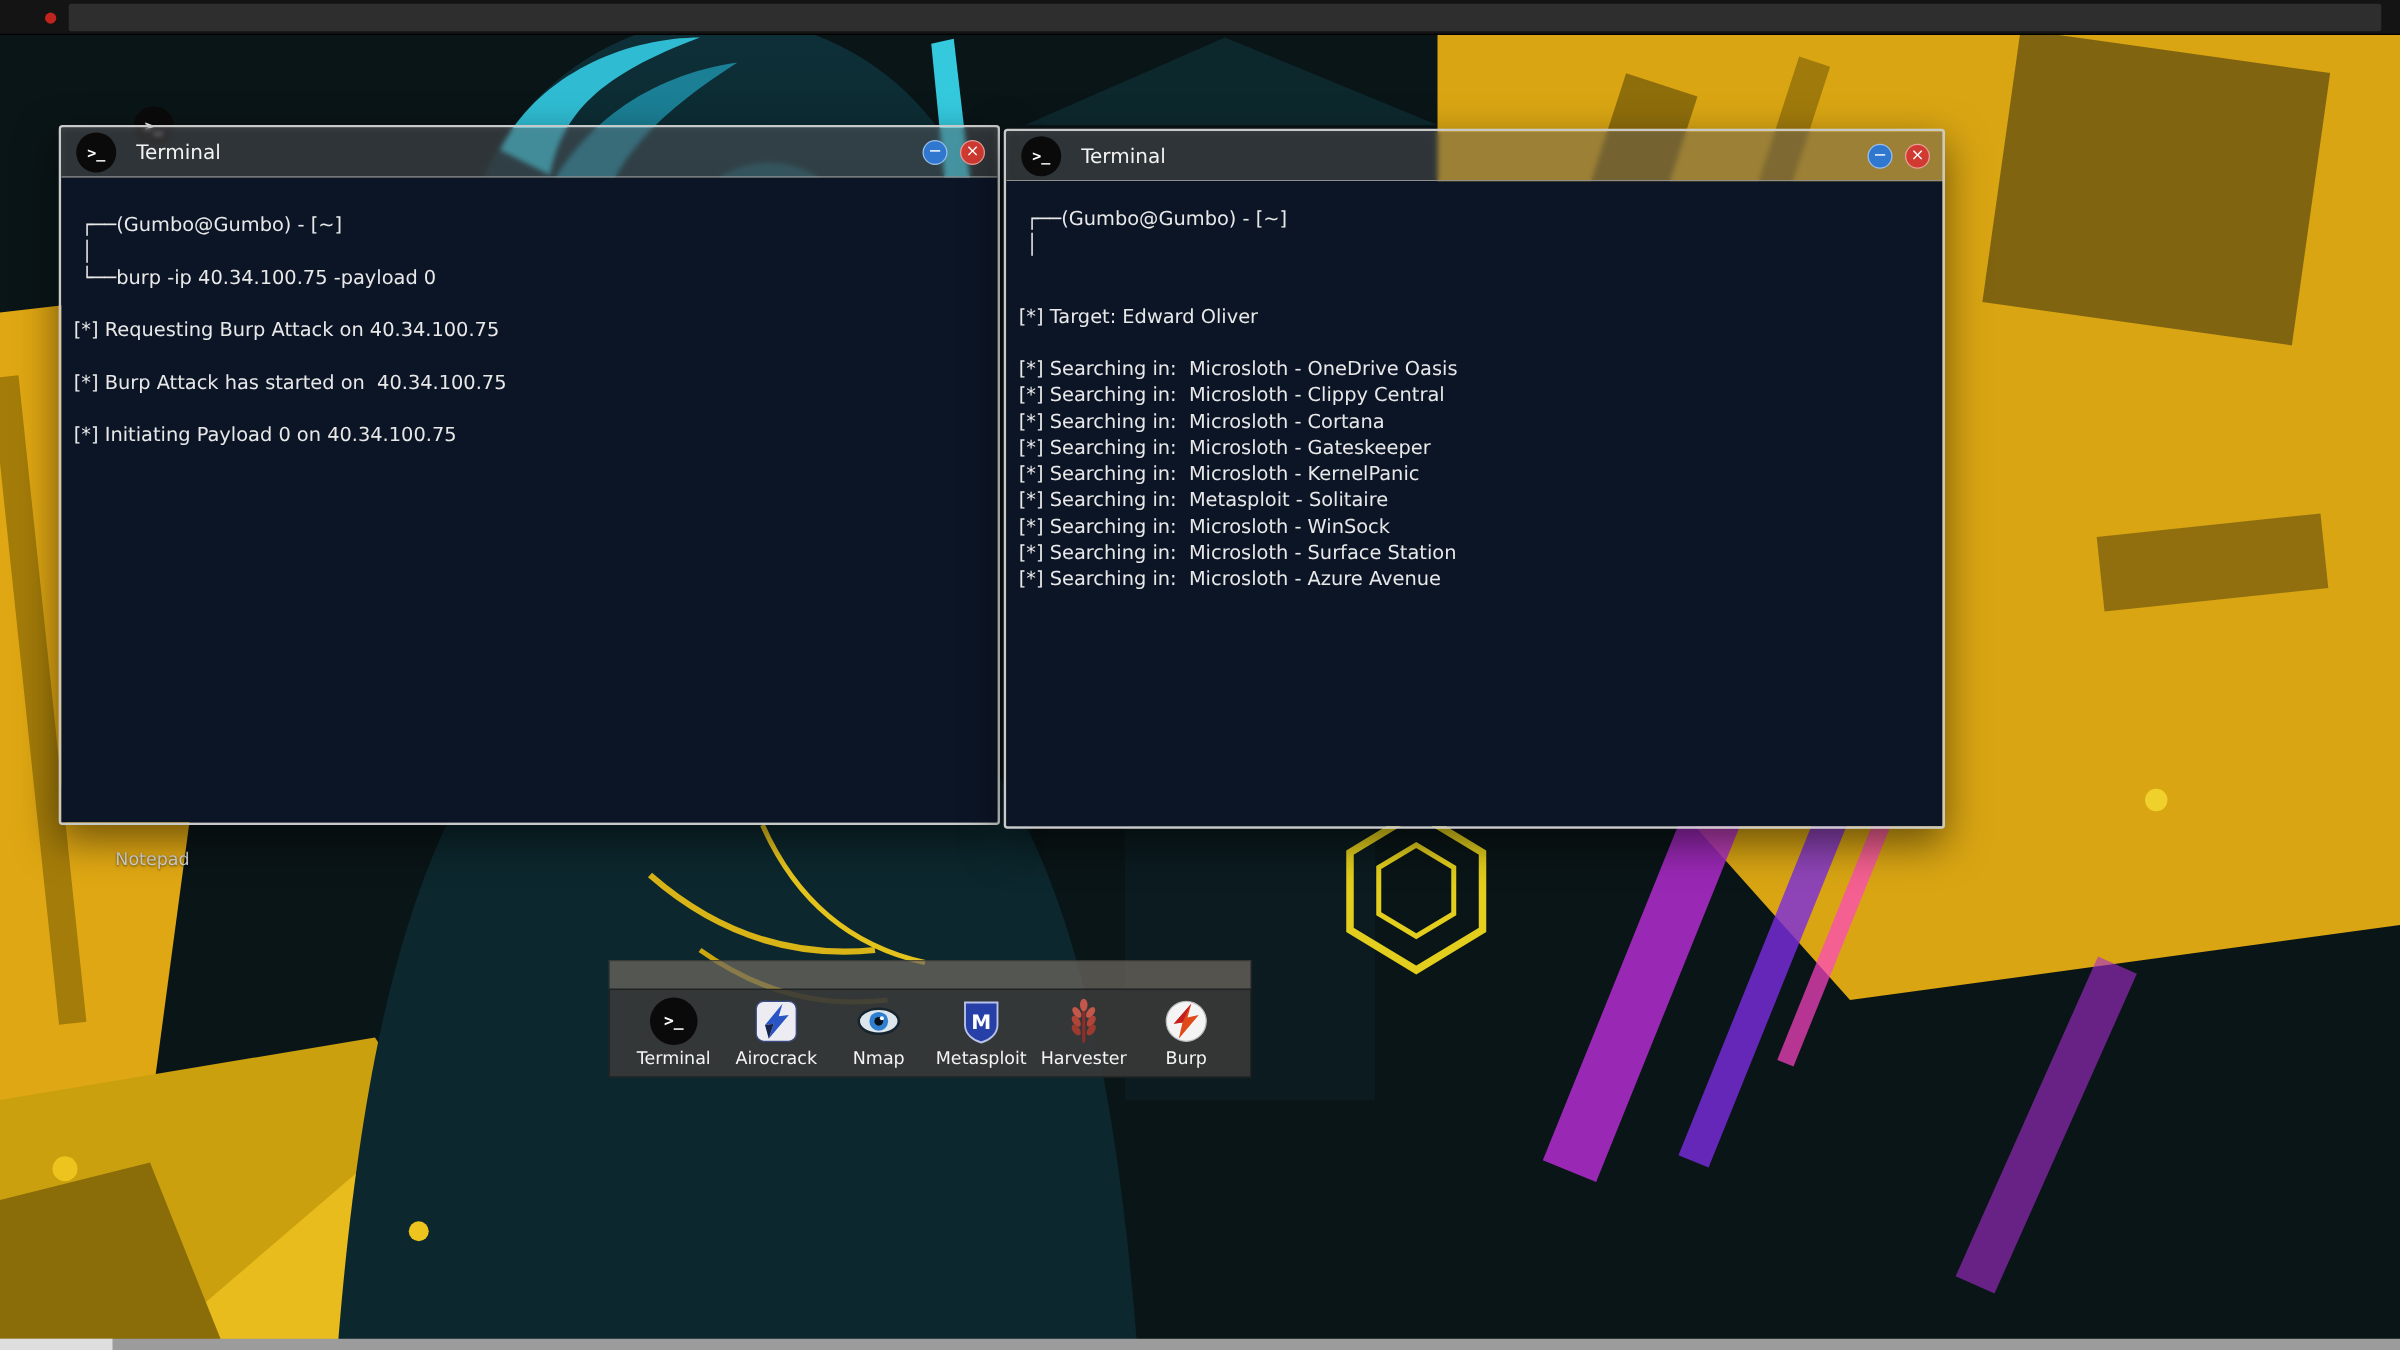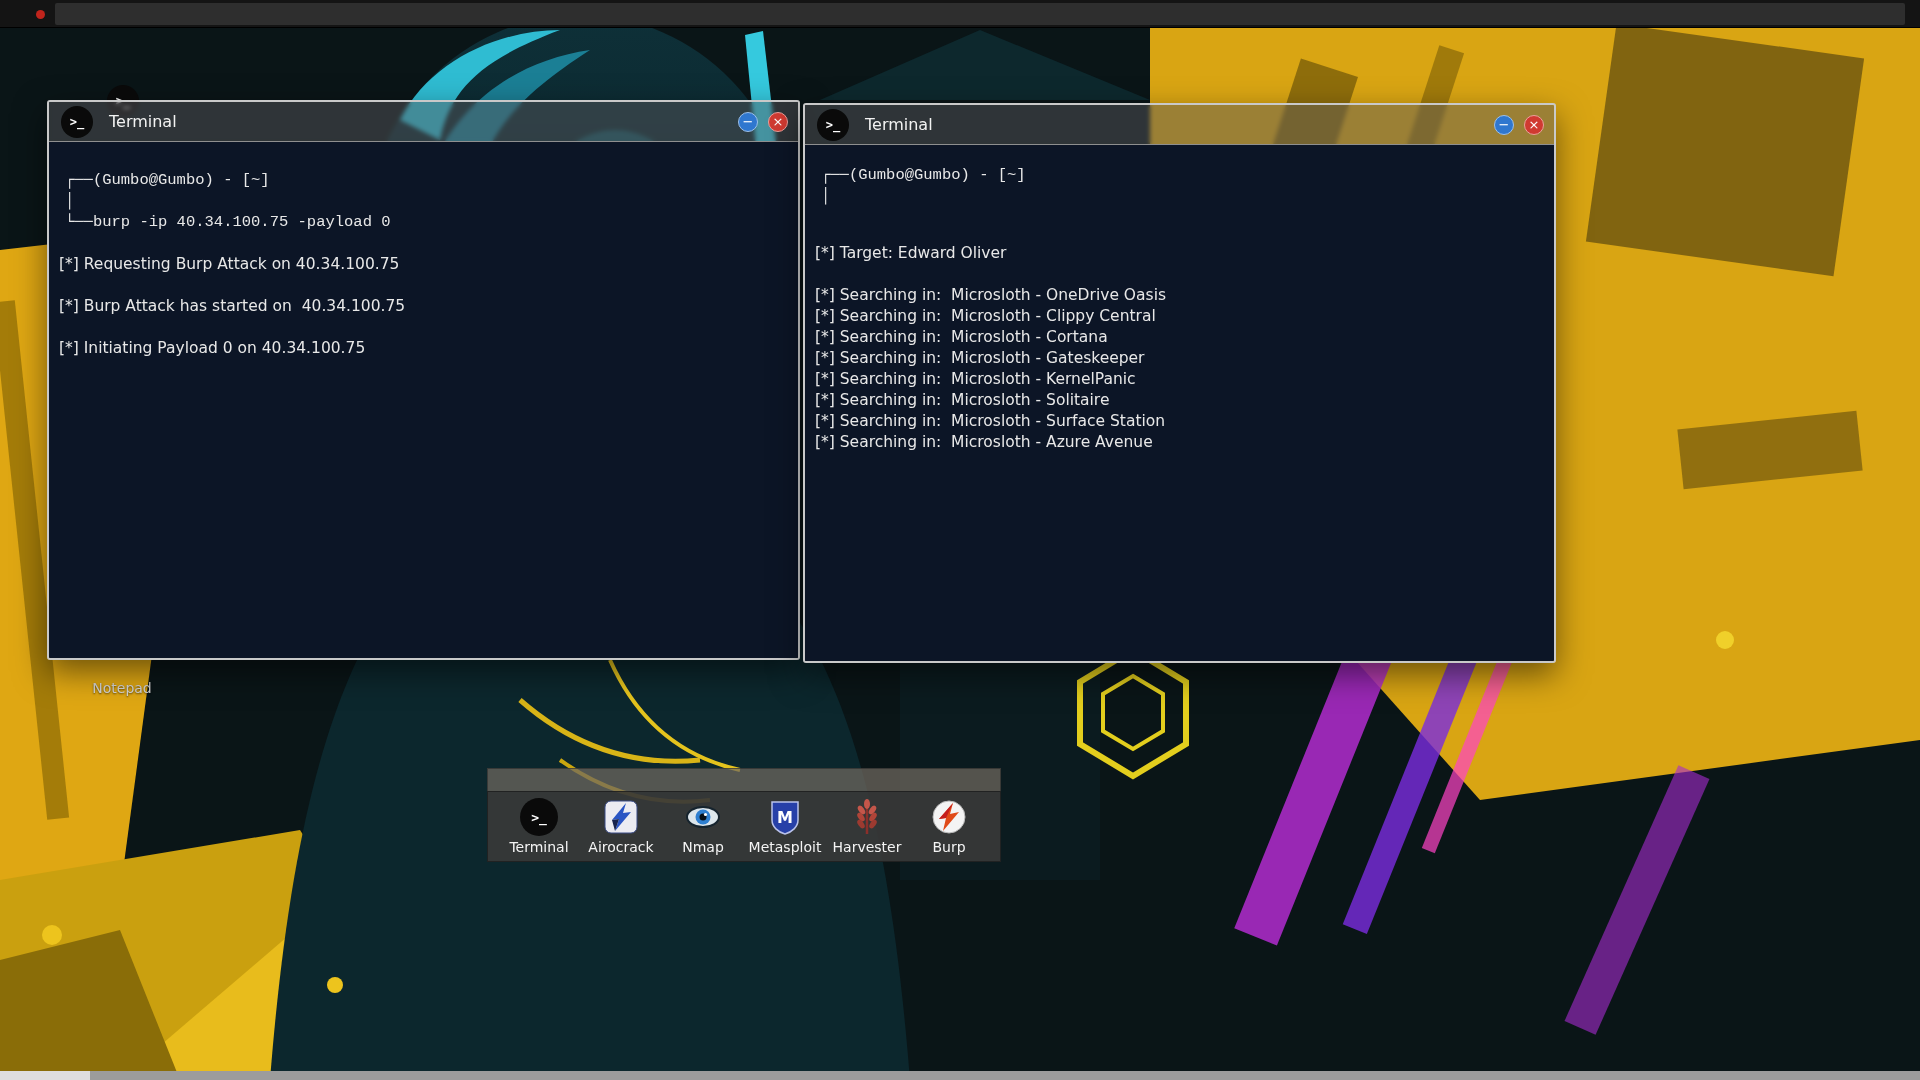--- a/index.html
+++ b/index.html
@@ -39,21 +39,21 @@
   .tb-title { color:#f2f2f2; font-size:16px; margin-left:16px; }
   .tb-buttons { position:absolute; right:10px; top:50%; transform:translateY(-50%); display:flex; gap:10px; }
   .tb-btn { width:20px; height:20px; border-radius:50%; display:flex; align-items:center; justify-content:center;
             color:#fff; font-size:13px; line-height:1; cursor:pointer; }
   .tb-btn.min { background:#2f77cf; border:1px solid #9cc0ea; }
   .tb-btn.close { background:#d03a31; border:1px solid #eaa09c; }
 
   .term-body { flex:1; background:#0c1526; color:#e8e8e8; font-size:15.5px;
                padding:28px 10px 14px 10px; overflow:hidden; }
   .term-line { line-height:21px; min-height:21px; white-space:pre; }
-  .prompt { padding-left:6px;font-family:Liberation Mono, monospace; }
+  .prompt { padding-left:6px; }
   .gap-after { margin-bottom:21px; }
   .gap-before-2 { margin-top:36px; }
 
   
   .dock { position:absolute; left:487px; top:768px; width:514px; z-index:10; }
   .dock-lip { height:23px; background:rgba(112,106,96,.72); border:1px solid rgba(40,40,40,.6);
               border-bottom:none; }
   .dock-body { height:71px; background:rgba(56,56,56,.92); border:1px solid rgba(25,25,25,.7);
                display:flex; align-items:flex-start; justify-content:center; padding-top:6px; }
   .dock-item { width:82px; display:flex; flex-direction:column; align-items:center; cursor:pointer; }
@@ -164,21 +164,22 @@
   <div class="term-body" style="padding-top:20px;">
     <div class="term-line prompt">┌──(Gumbo@Gumbo) - [~]</div>
     <div class="term-line prompt">│</div>
     <div class="term-line gap-before-2">[*] Target: Edward Oliver</div>
     <div class="term-line"></div>
     <div class="term-line">[*] Searching in:  Microsloth - OneDrive Oasis</div>
     <div class="term-line">[*] Searching in:  Microsloth - Clippy Central</div>
     <div class="term-line">[*] Searching in:  Microsloth - Cortana</div>
     <div class="term-line">[*] Searching in:  Microsloth - Gateskeeper</div>
     <div class="term-line">[*] Searching in:  Microsloth - KernelPanic</div>
-    <div class="term-line">[*] Searching in:  Microsloth - Solitaire</div>
+    <div class="term-line">[*] Searching in:  Metasploit - Solitaire</div>
+    <div class="term-line">[*] Searching in:  Microsloth - WinSock</div>
     <div class="term-line">[*] Searching in:  Microsloth - Surface Station</div>
     <div class="term-line">[*] Searching in:  Microsloth - Azure Avenue</div>
   </div>
 </div>
 
 <div class="dock">
   <div class="dock-lip"></div>
   <div class="dock-body">
 
     <div class="dock-item">

